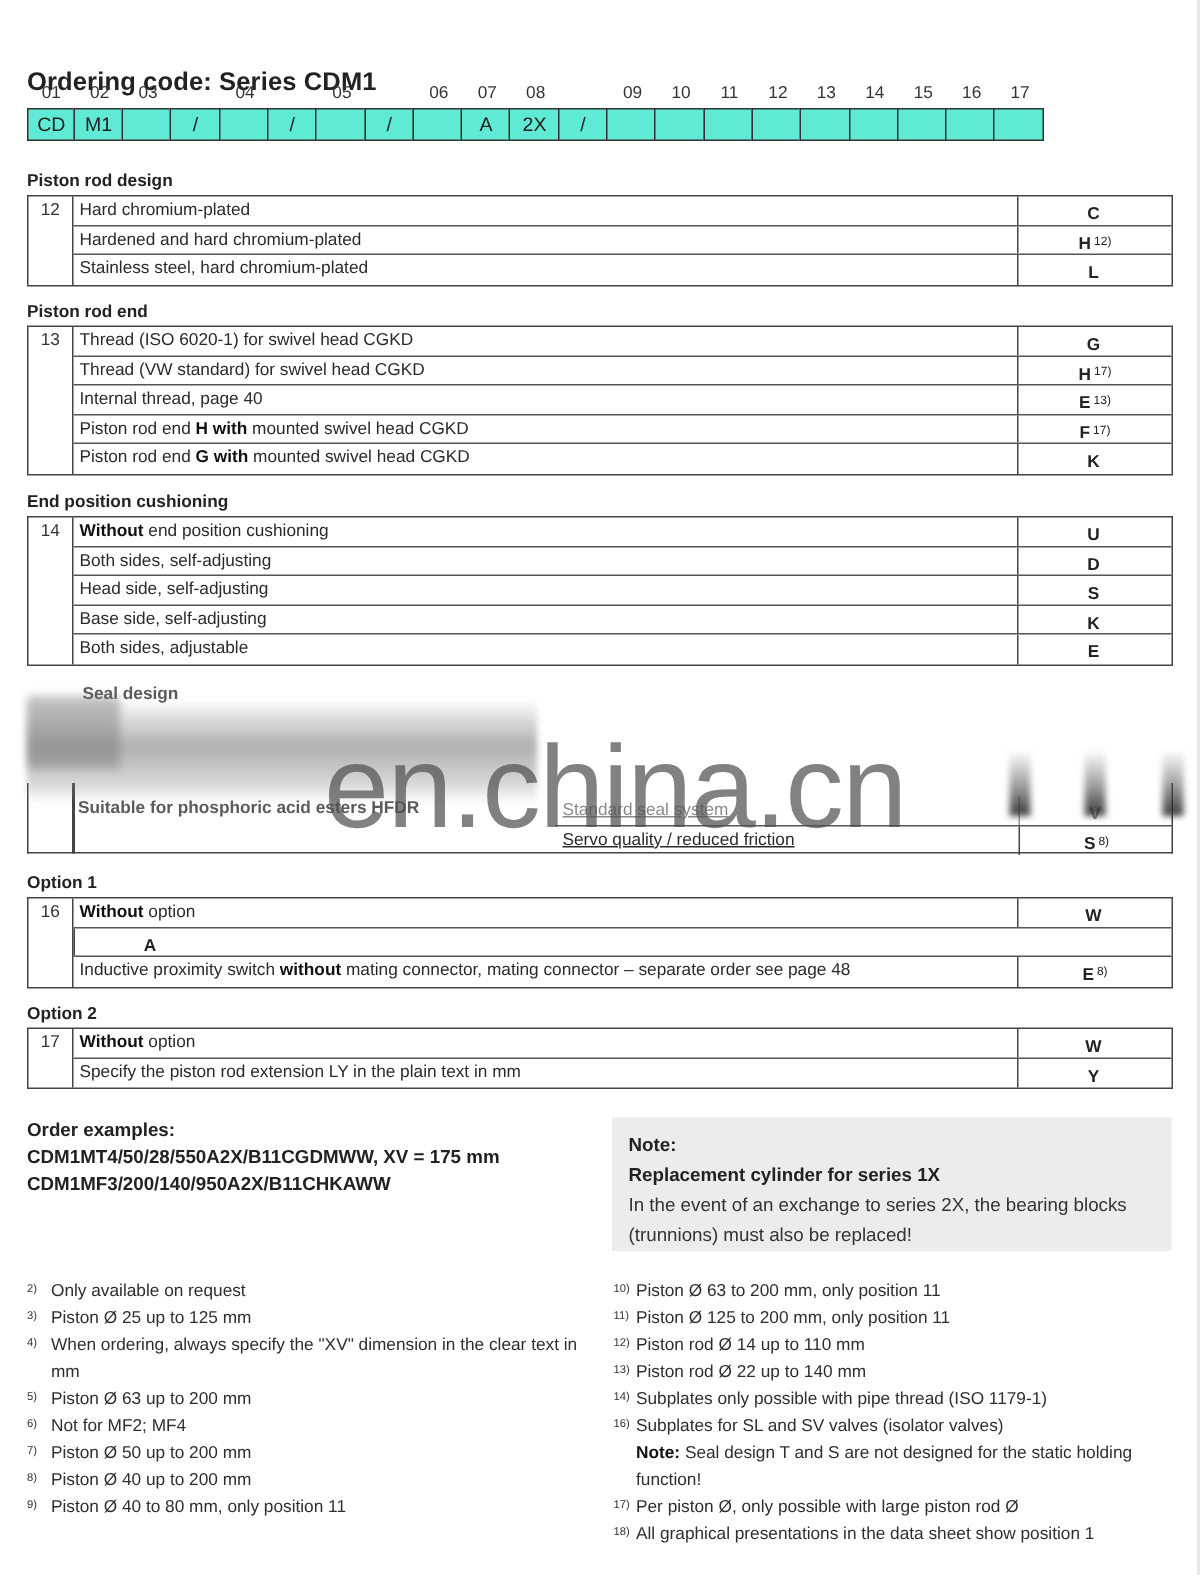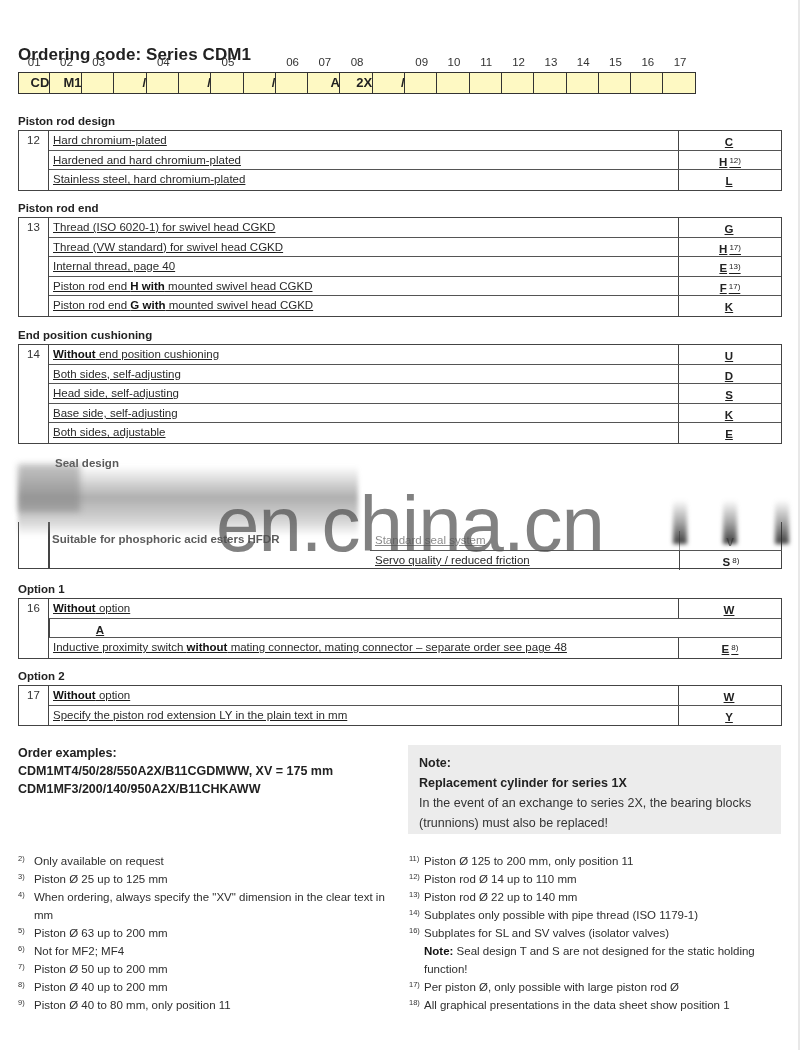--- a/index.html
+++ b/index.html
@@ -6,30 +6,30 @@
   html, body { width: 800px; height: 1050px; background: #ffffff; overflow: hidden; }
   body { position: relative; font-family: "Liberation Sans", "DejaVu Sans", sans-serif; color: #1e1e1e; }
   .page-edge { position: absolute; top: 0; right: 0; width: 2px; height: 1050px; background: #e8e8e8; }
 
   .title { position: absolute; left: 18px; top: 14px; font-size: 17px; font-weight: bold; color: #222; letter-spacing: 0.1px; margin-top: 31px; }
 
   
   .code-strip { position: absolute; left: 18px; top: 55px; display: flex; }
   .code-col { position: relative; width: 32.3px; }
   .code-num { height: 17px; font-size: 11.5px; color: #333; text-align: center; line-height: 14px; }
-  .code-box { height: 22px; border: 1.5px solid #333; margin-left: -1.5px; font-size: 13px; font-weight: bold; text-align: right; line-height: 19px; color: #222; background: #fef9c3; }
+  .code-box { height: 22px; border: 1.5px solid #333; margin-left: -1.5px; font-size: 13px; font-weight: normal; text-align: center; line-height: 19px; color: #222; background: #5eead4; }
   .code-col:first-child .code-box { margin-left: 0; }
 
   
   .section { position: absolute; left: 18px; width: 764px; }
   .section-title { font-size: 11.5px; font-weight: bold; color: #222; height: 16px; line-height: 14px; }
   .opt-table { border: 1.5px solid #444; display: flex; width: 764px; }
   .pos-cell { width: 30px; font-size: 11.5px; color: #333; text-align: center; padding-top: 3px; border-right: 1.5px solid #444; }
   .rows { flex: 1; }
-  .row { display: flex; height: 19.6px; border-bottom: 1.2px solid #555; text-decoration: underline; }
+  .row { display: flex; height: 19.6px; border-bottom: 1.2px solid #555; }
   .row:last-child { border-bottom: none; }
   .desc { flex: 1; font-size: 11.5px; line-height: 19px; padding-left: 4px; color: #2a2a2a; white-space: nowrap; overflow: hidden; }
   .desc b { color: #111; }
   .code { width: 103px; border-left: 1.5px solid #444; text-align: center; font-size: 11.5px; font-weight: bold; line-height: 19px; color: #222; }
   .code sup { font-size: 8px; font-weight: normal; vertical-align: 3px; margin-left: 2px; }
 
   
   .seal { position: absolute; left: 18px; top: 456px; width: 764px; height: 113px; padding-left: 37px; }
   .seal .section-title { opacity: 0.75; }
   .seal-frame { position: absolute; left: 0; top: 66px; width: 764px; height: 47px; border-left: 1.5px solid #444; border-right: 1.5px solid #444; border-bottom: 1.5px solid #444; }
@@ -332,20 +332,24 @@
       <span class="fn-mark">8)</span>
       <div class="fn-text"><span>Piston Ø 40 up to 200 mm</span></div>
     </div>
     <div class="fn">
       <span class="fn-mark">9)</span>
       <div class="fn-text"><span>Piston Ø 40 to 80 mm, only position 11</span></div>
     </div>
   </div>
 <div class="fn-col right" id="fn-right" style="left:409px; top:852px; width:380px;">
     <div class="fn">
+      <span class="fn-mark">10)</span>
+      <div class="fn-text"><span>Piston Ø 63 to 200 mm, only position 11</span></div>
+    </div>
+    <div class="fn">
       <span class="fn-mark">11)</span>
       <div class="fn-text"><span>Piston Ø 125 to 200 mm, only position 11</span></div>
     </div>
     <div class="fn">
       <span class="fn-mark">12)</span>
       <div class="fn-text"><span>Piston rod Ø 14 up to 110 mm</span></div>
     </div>
     <div class="fn">
       <span class="fn-mark">13)</span>
       <div class="fn-text"><span>Piston rod Ø 22 up to 140 mm</span></div>

